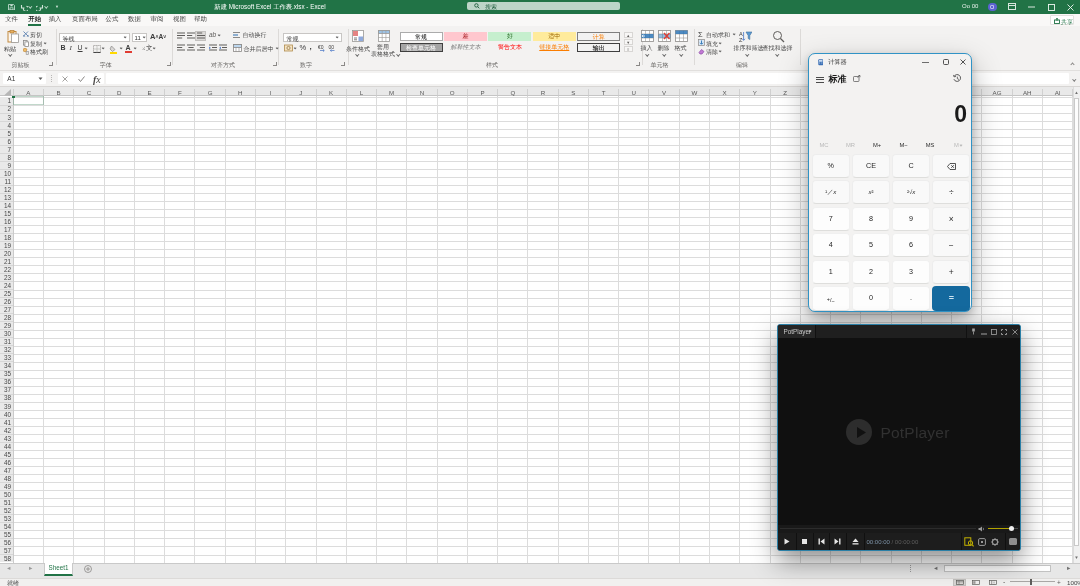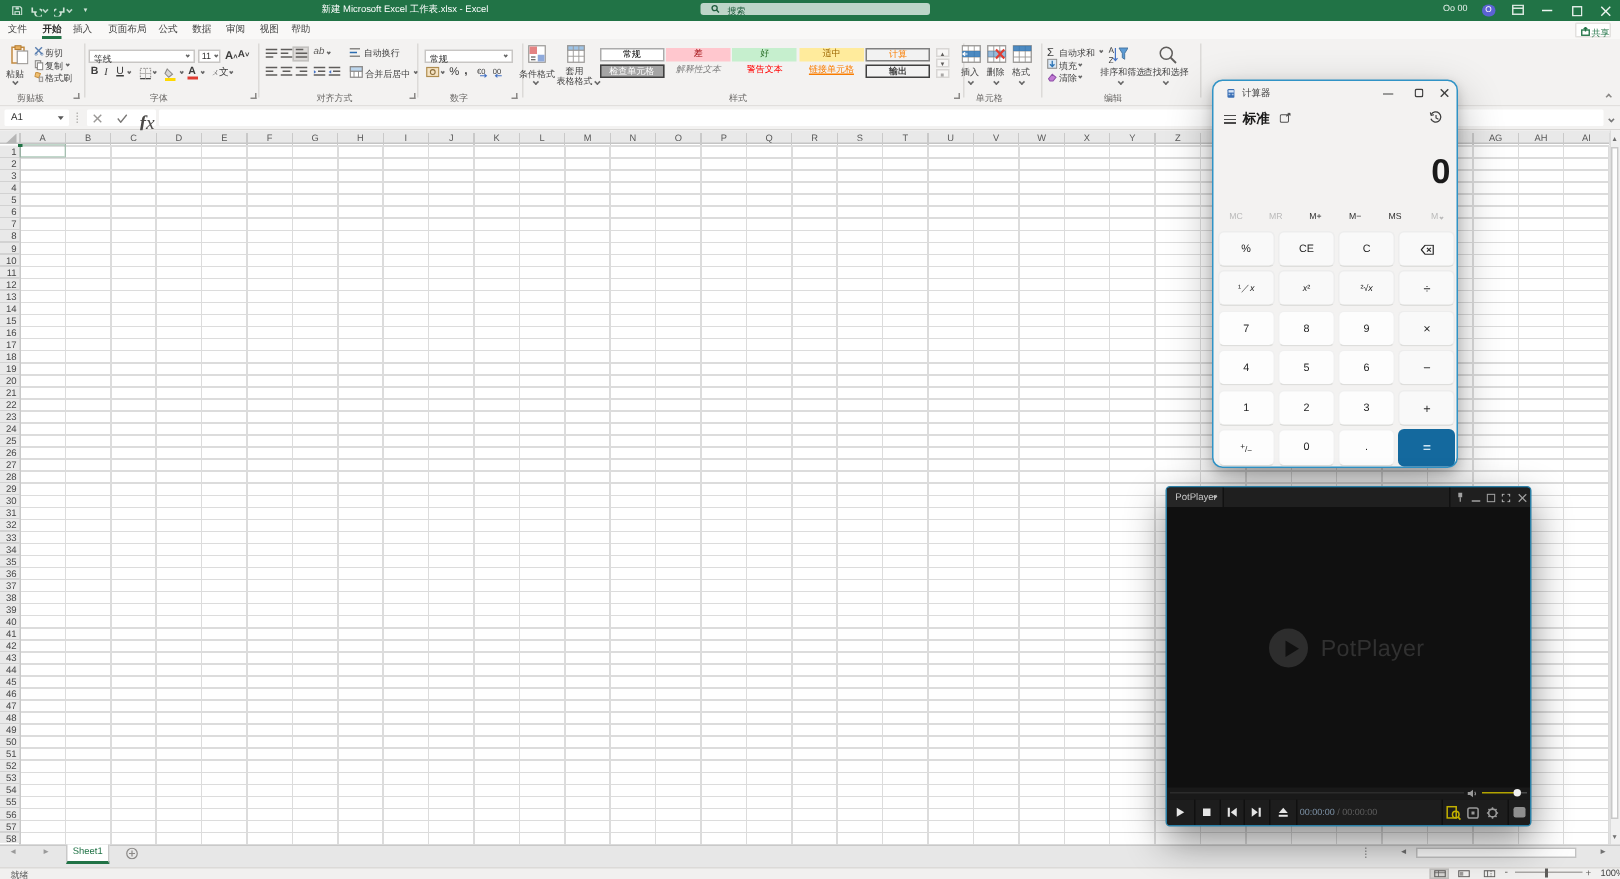--- a/index.html
+++ b/index.html
@@ -382,21 +382,21 @@
     </div>
 <div class="ab" style="left:51px;top:75px;width:1.2px;height:7px;border-left:1.2px dotted #b8b6b4"></div>
 <div class="ab" style="left:58.3px;top:73px;width:45.7px;height:10.5px;background:#fff;border-radius:1px"></div>
 <svg class="ab" style="left:62px;top:75.5px" width="6" height="6" viewBox="0 0 6 6">
       <line x1="0.5" y1="0.5" x2="5.5" y2="5.5" stroke="#9a9896" stroke-width="0.9"></line>
       <line x1="5.5" y1="0.5" x2="0.5" y2="5.5" stroke="#9a9896" stroke-width="0.9"></line>
     </svg>
 <svg class="ab" style="left:77.5px;top:75.5px" width="7" height="6" viewBox="0 0 7 6">
       <path d="M0.5 3 L2.5 5.5 L6.5 0.5" fill="none" stroke="#7a7876" stroke-width="0.9"></path>
     </svg>
-<div class="ab" style="left:93px;top:73.5px;font-size:13px;font-style:italic;color:#4a4846;font-family:'Liberation Serif',serif"><b>f</b>x</div>
+<div class="ab" style="left:93px;top:73.5px;font-size:10px;font-style:italic;color:#4a4846;font-family:'Liberation Serif',serif"><b>f</b>x</div>
 <div class="ab" style="left:105.5px;top:73px;width:963px;height:10.5px;background:#fff;border-radius:1px"></div>
 <span class="ab" style="left:1072.5px;top:77.5px">
       <span class="cd" style="width:2.5px;height:2.5px;border-color:#777"></span>
     </span>
 <div class="ab" style="left:0;top:86.5px;width:1080px;height:476.03999999999996px;background:#fff"></div>
 <div class="ab" style="left:0;top:86.5px;width:1072.75px;height:9.799999999999997px;background:#e9e9e9;border-bottom:1px solid #c5c5c5"></div>
 <svg class="ab" style="left:3px;top:89px" width="9" height="7" viewBox="0 0 9 7">
       <path d="M8 0 L8 6.5 L1 6.5 Z" fill="#b6b6b6"></path>
     </svg>
 <svg class="ab" shape-rendering="crispEdges" style="left:0;top:86.5px" width="1080" height="476.0" viewBox="0 0 1080 476.0">

